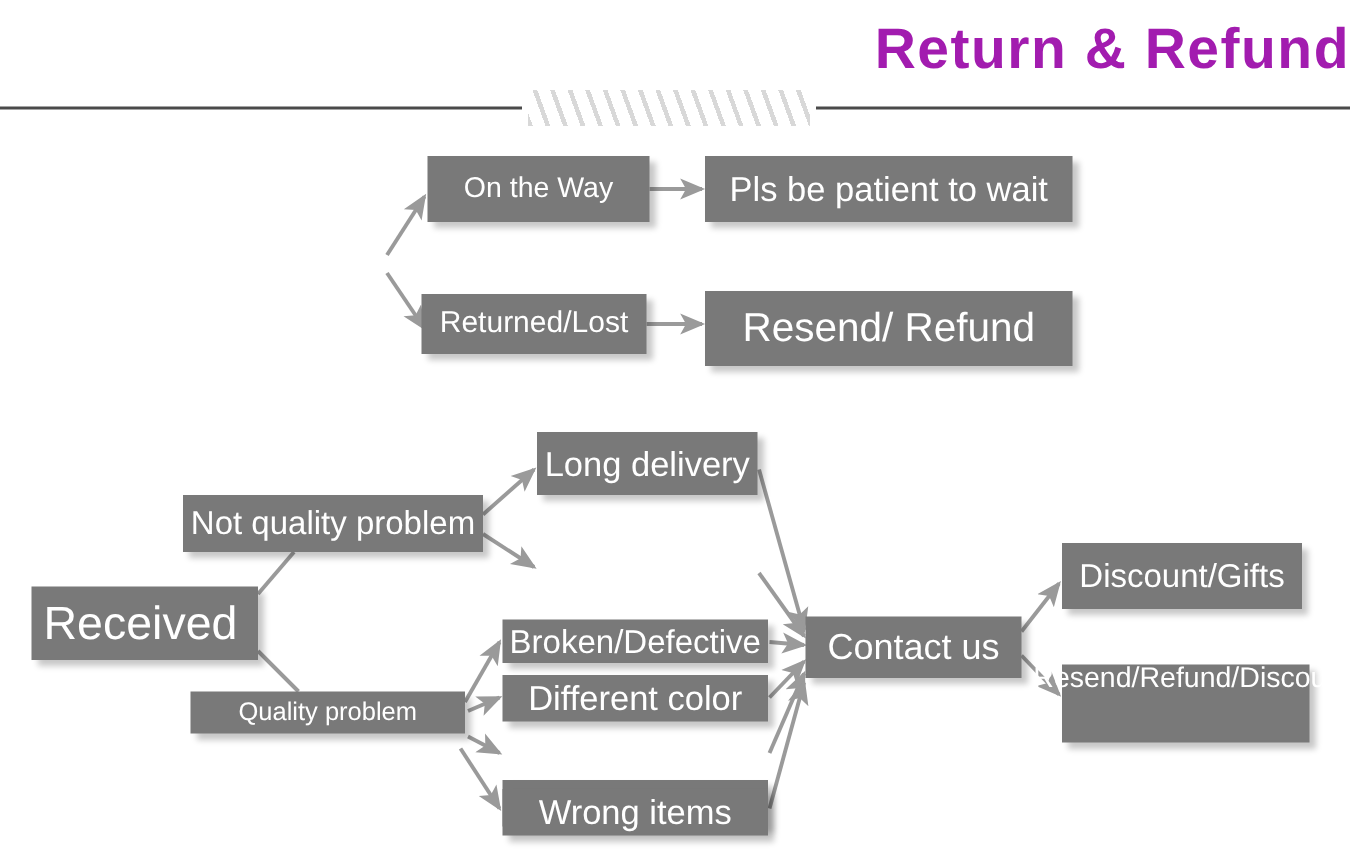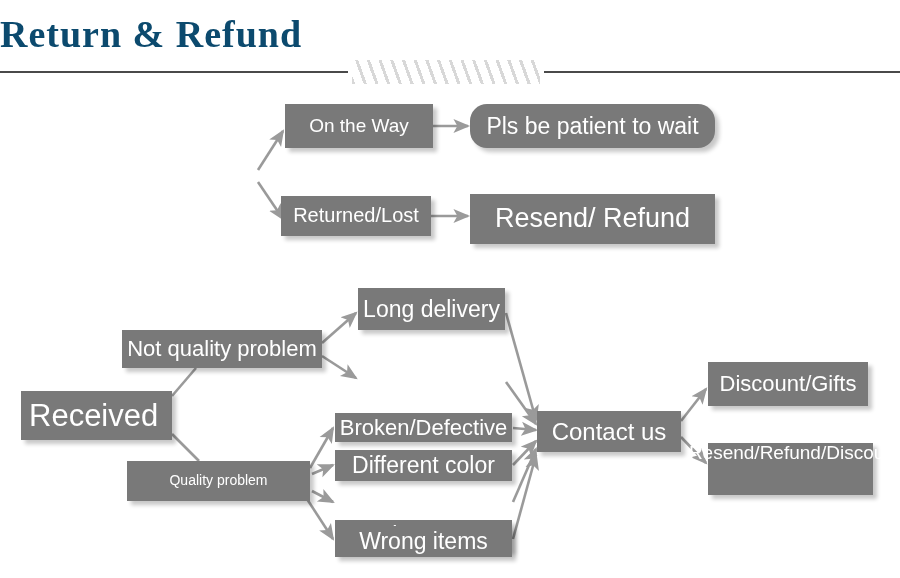--- a/index.html
+++ b/index.html
@@ -17,26 +17,26 @@
     background: #ffffff;
     overflow: hidden;
   }
 
   
   #page-title {
     position: absolute;
     left: 0;
     top: 12px;
     width: 900px;
-    text-align: left;
-    font-family: Liberation Serif, serif;
+    text-align: right;
+    font-family: Liberation Sans, sans-serif;
     font-weight: bold;
     font-size: 38px;
     letter-spacing: 1px;
-    color: #0c4a6e;
+    color: #a21caf;
     white-space: nowrap;
   }
   #divider {
     position: absolute;
     left: 0;
     top: 60px;
     width: 900px;
     height: 24px;
   }
   .rule {
@@ -132,29 +132,29 @@
       <path d="M681,421 L706,389" marker-end="url(#ah)"></path>
       <path d="M681,437 L706,463" marker-end="url(#ah)"></path>
     </g>
   </svg>
 
 
   <div class="box center" style="left:285px; top:104px; width:148px; height:44px; font-size:19px;">On the Way</div>
 
   <div class="box center" style="left:281px; top:196px; width:150px; height:40px; font-size:20px;">Returned/Lost</div>
 
-  <div class="box center" style="left:470px; top:104px; width:245px; height:44px; font-size:23px;border-radius:17px;">Pls be patient to wait</div>
+  <div class="box center" style="left:470px; top:104px; width:245px; height:44px; font-size:23px;">Pls be patient to wait</div>
 
   <div class="box center" style="left:470px; top:194px; width:245px; height:50px; font-size:27px;">Resend/ Refund</div>
 
   <div class="box left" style="left:21px; top:391px; width:151px; height:49px; font-size:31px;">Received</div>
 
   <div class="box center" style="left:122px; top:330px; width:200px; height:38px; font-size:22px;">Not quality problem</div>
 
-  <div class="box center" style="left:127px; top:461px; width:183px; height:40px; font-size:14px;">Quality problem</div>
+  <div class="box center" style="left:127px; top:461px; width:183px; height:28px; font-size:17px;">Quality problem</div>
 
   <div class="box center" style="left:358px; top:288px; width:147px; height:42px; font-size:23px;">Long delivery</div>
 
 
   <div class="box center" style="left:335px; top:413px; width:177px; height:29px; font-size:22px;">Broken/Defective</div>
 
   <div class="box center" style="left:335px; top:450px; width:177px; height:31px; font-size:23px;">Different color</div>
 
   <div class="box center" style="left:335px; top:488px; width:177px; height:31px; font-size:23px;margin-top:32px;">Shortage</div>
 

